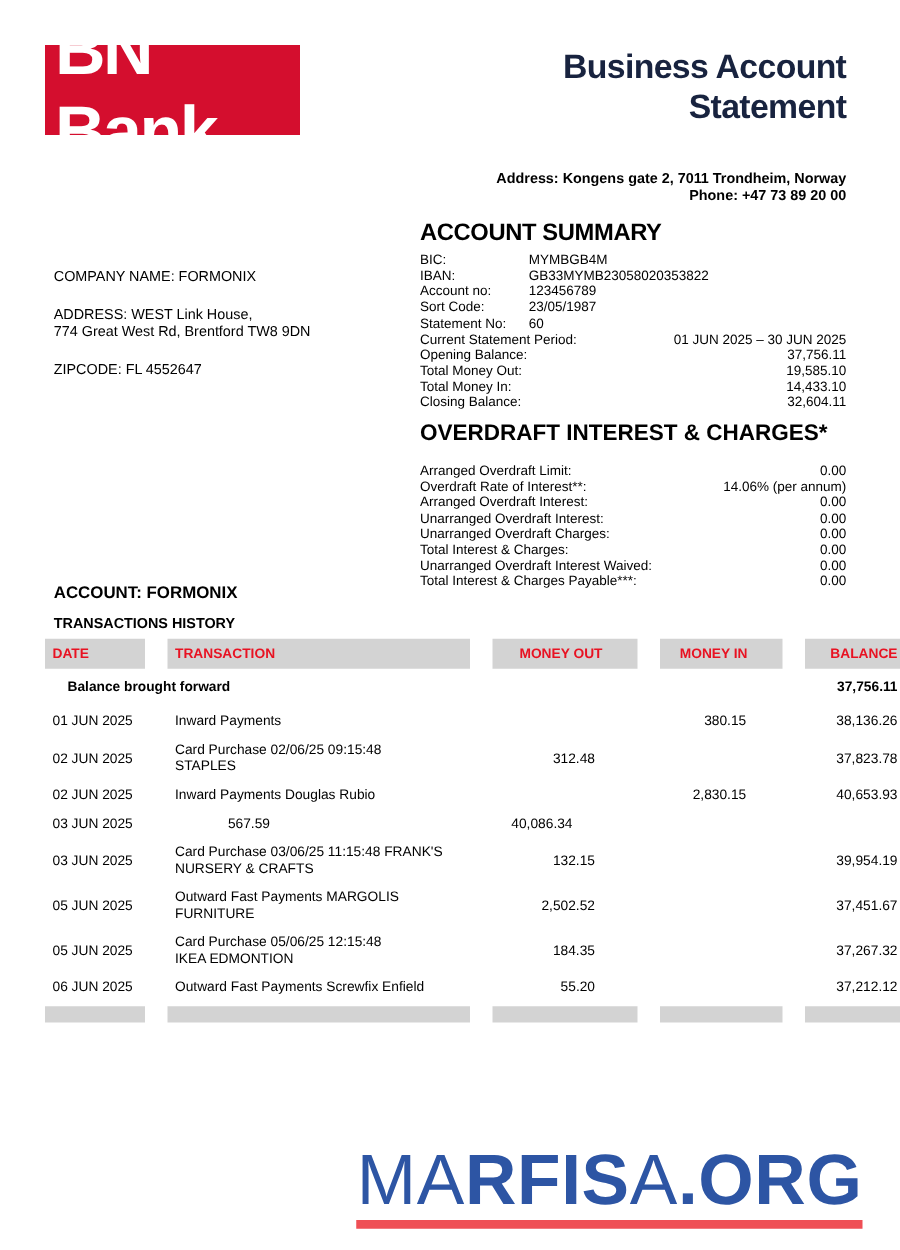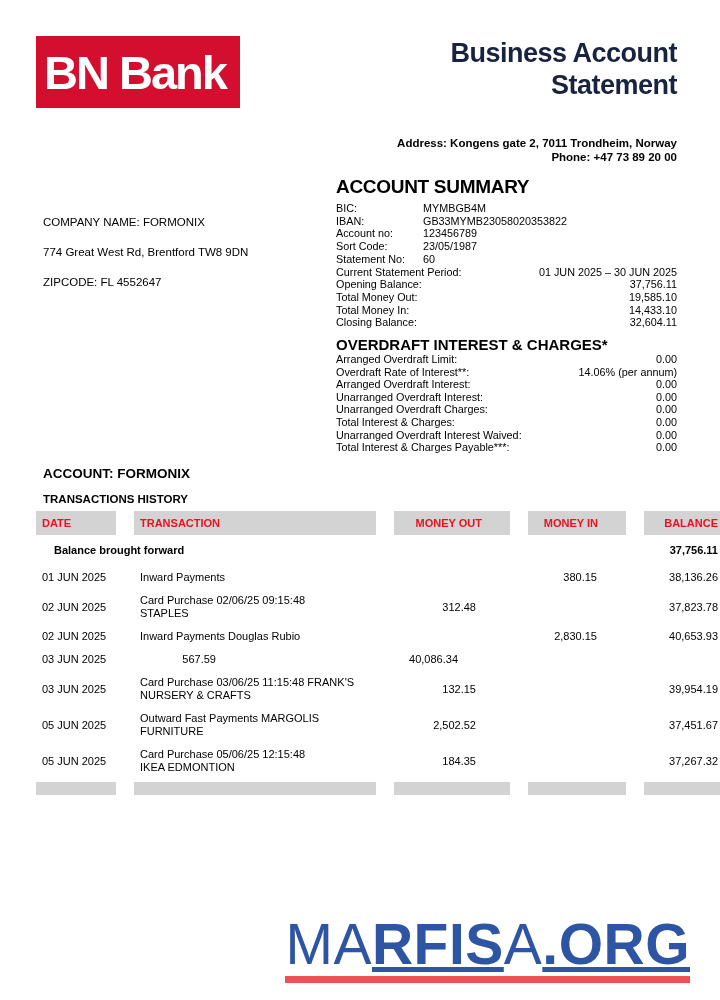--- a/index.html
+++ b/index.html
@@ -6,21 +6,21 @@
   html,body { background:#888; }
   .page {
     position:relative; width:720px; height:1000px; background:#ffffff;
     margin:0 auto; font-family:"Liberation Sans", sans-serif; color:#000;
     overflow:hidden;
   }
   
   .logo {
     position:absolute; left:36px; top:36px; width:204px; height:72px;
     background:#d40e2e; color:#fff; display:flex; align-items:center;
-    padding-left:8px; font-weight:700; font-size:47px; letter-spacing:-2px;
+    padding-left:8px; font-weight:700; font-size:56px; letter-spacing:-2px;
   }
   
   .doc-title {
     position:absolute; right:43px; top:38px; text-align:right;
     color:#18233f; font-weight:700; font-size:27px; line-height:1.18;
     letter-spacing:-0.5px;
   }
   .contact {
     position:absolute; right:43px; top:136px; text-align:right;
     font-weight:700; font-size:11.5px; line-height:1.25;
@@ -30,21 +30,21 @@
   .company .gap { height:16px; }
   
   .summary { position:absolute; left:336px; top:176px; width:341px; }
   .summary-title { font-size:19px; font-weight:700; letter-spacing:-0.3px; margin-bottom:4px; }
   .kv-row { display:flex; font-size:10.8px; line-height:12.7px; }
   .kv-row .lbl { flex-shrink:0; }
   .kv-row.cols .lbl { width:87px; }
   .kv-row.spread .val { margin-left:auto; text-align:right; }
   
   .overdraft { position:absolute; left:336px; top:336px; width:341px; }
-  .overdraft-title { font-size:15px; font-weight:700; margin-bottom:0; }
+  .overdraft-title { font-size:18px; font-weight:700; margin-bottom:14px; }
   .overdraft .kv-row { line-height:12.6px; }
   
   .account-line { position:absolute; left:43px; top:466px; font-size:13.5px; font-weight:700; }
   .history-line { position:absolute; left:43px; top:493px; font-size:11.5px; font-weight:700; }
   .table { position:absolute; left:36px; top:511px; width:656px; }
   .thead, .tfoot, .tr { display:flex; gap:18px; }
   .c-date { width:80px; flex-shrink:0; }
   .c-tx   { width:242px; flex-shrink:0; }
   .c-out  { width:116px; flex-shrink:0; text-align:right; }
   .c-in   { width:98px;  flex-shrink:0; text-align:right; }
@@ -62,21 +62,21 @@
   .tr .c-in  { padding-right:29px; }
   .tr .c-bal { padding-right:10px; }
   .tr .c-tx  { white-space:pre-line; }
   .tr.bbf { font-weight:700; padding:9px 0; }
   .tfoot { margin-top:3px; }
   .tf { background:#d3d3d3; height:13px; }
   
   .footer { position:absolute; right:30px; bottom:17px; display:inline-block; text-align:right; }
   .marfisa { font-size:57px; line-height:1; color:#2d55a4; letter-spacing:0.5px; white-space:nowrap; }
   .marfisa .lt { font-weight:400; }
-  .marfisa .bd { font-weight:700;text-decoration:underline; }
+  .marfisa .bd { font-weight:700; }
   .footer-underline { height:7px; background:#ef4f55; margin-top:3px; width:100%; }
 </style>
 </head>
 <body>
 
 <div class="page">
 
   <div class="logo">
     <span>BN Bank</span>
   </div>
@@ -87,20 +87,21 @@
   </div>
 
   <div class="contact">
     <div>Address: Kongens gate 2, 7011 Trondheim, Norway</div>
     <div>Phone: +47 73 89 20 00</div>
   </div>
 
   <div class="company">
     <div>COMPANY NAME: FORMONIX</div>
     <div class="gap"></div>
+    <div>ADDRESS: WEST Link House,</div>
     <div>774 Great West Rd, Brentford TW8 9DN</div>
     <div class="gap"></div>
     <div>ZIPCODE: FL 4552647</div>
   </div>
 
   <div class="summary">
     <div class="summary-title">ACCOUNT SUMMARY</div>
     <div class="kv-row cols">
       <span class="lbl">BIC:</span>
       <span class="val">MYMBGB4M</span>
@@ -244,20 +245,27 @@
       <div class="c-bal">37,451.67</div>
     </div>
     <div class="tr">
       <div class="c-date">05 JUN 2025</div>
       <div class="c-tx">Card Purchase 05/06/25 12:15:48
 IKEA EDMONTION</div>
       <div class="c-out">184.35</div>
       <div class="c-in"></div>
       <div class="c-bal">37,267.32</div>
     </div>
+    <div class="tr">
+      <div class="c-date">06 JUN 2025</div>
+      <div class="c-tx">Outward Fast Payments Screwfix Enfield</div>
+      <div class="c-out">55.20</div>
+      <div class="c-in"></div>
+      <div class="c-bal">37,212.12</div>
+    </div>
 
     <div class="tfoot">
       <div class="tf c-date"></div>
       <div class="tf c-tx"></div>
       <div class="tf c-out"></div>
       <div class="tf c-in"></div>
       <div class="tf c-bal"></div>
     </div>
   </div>
 

